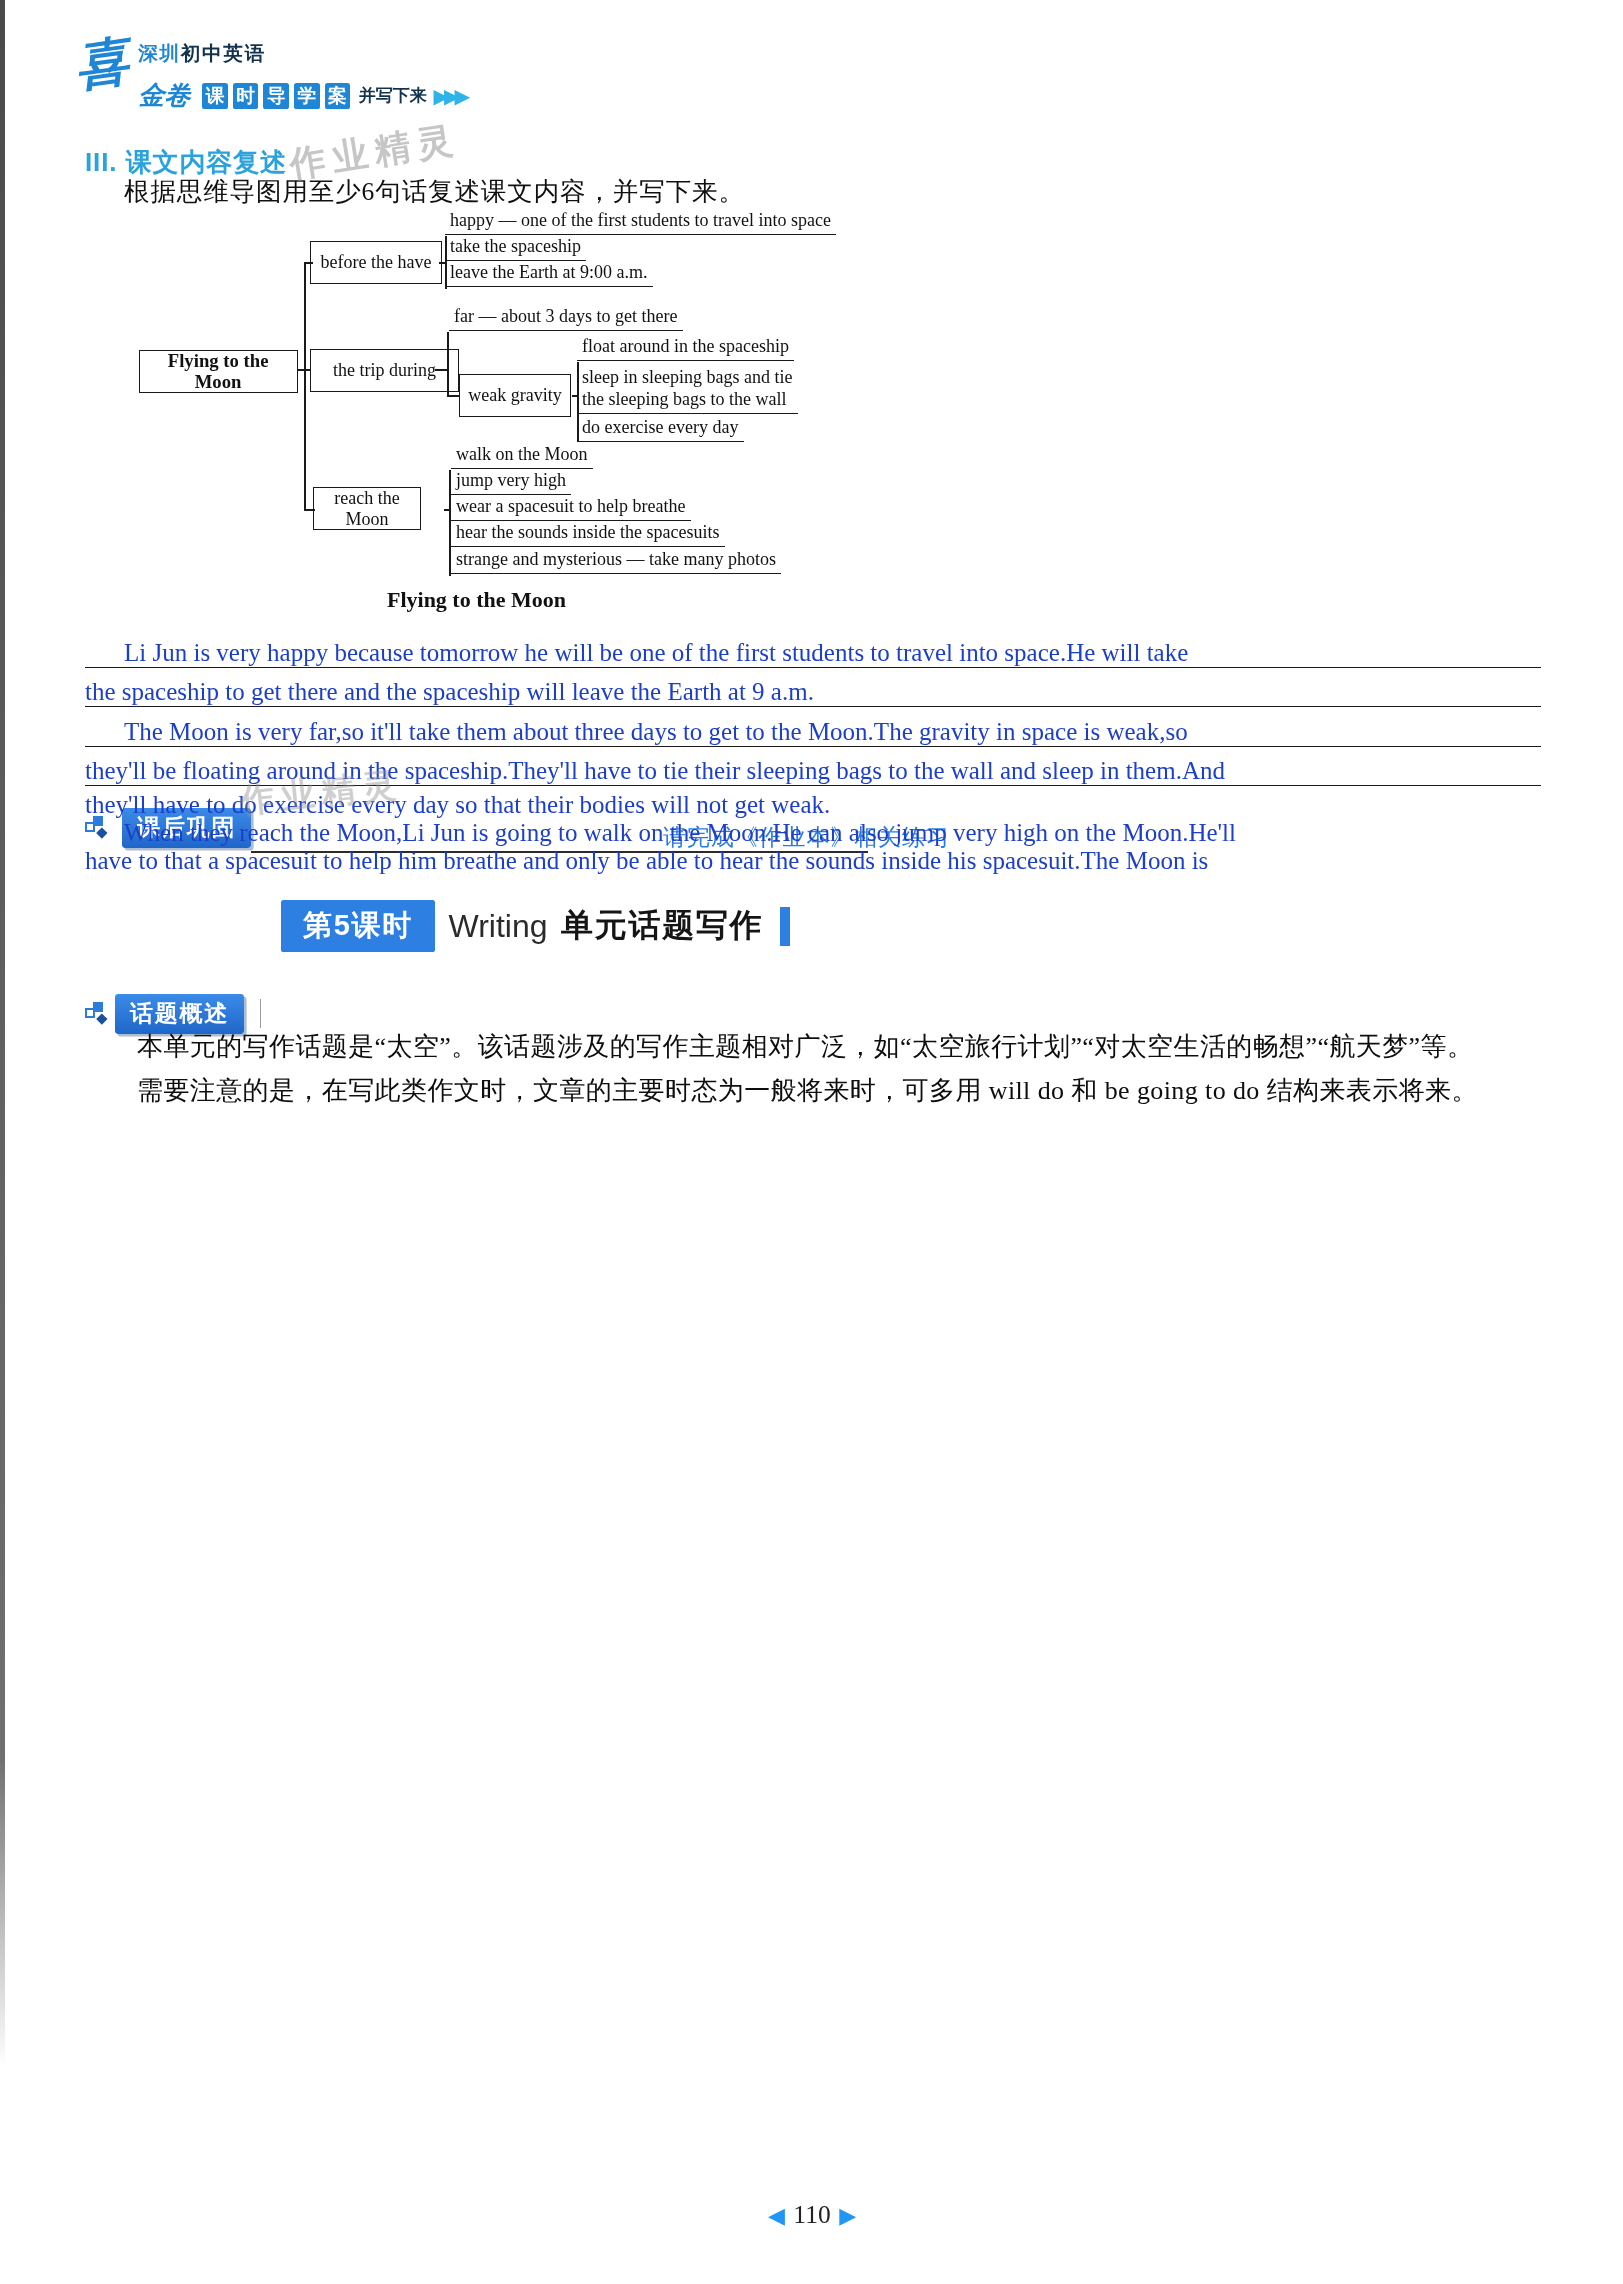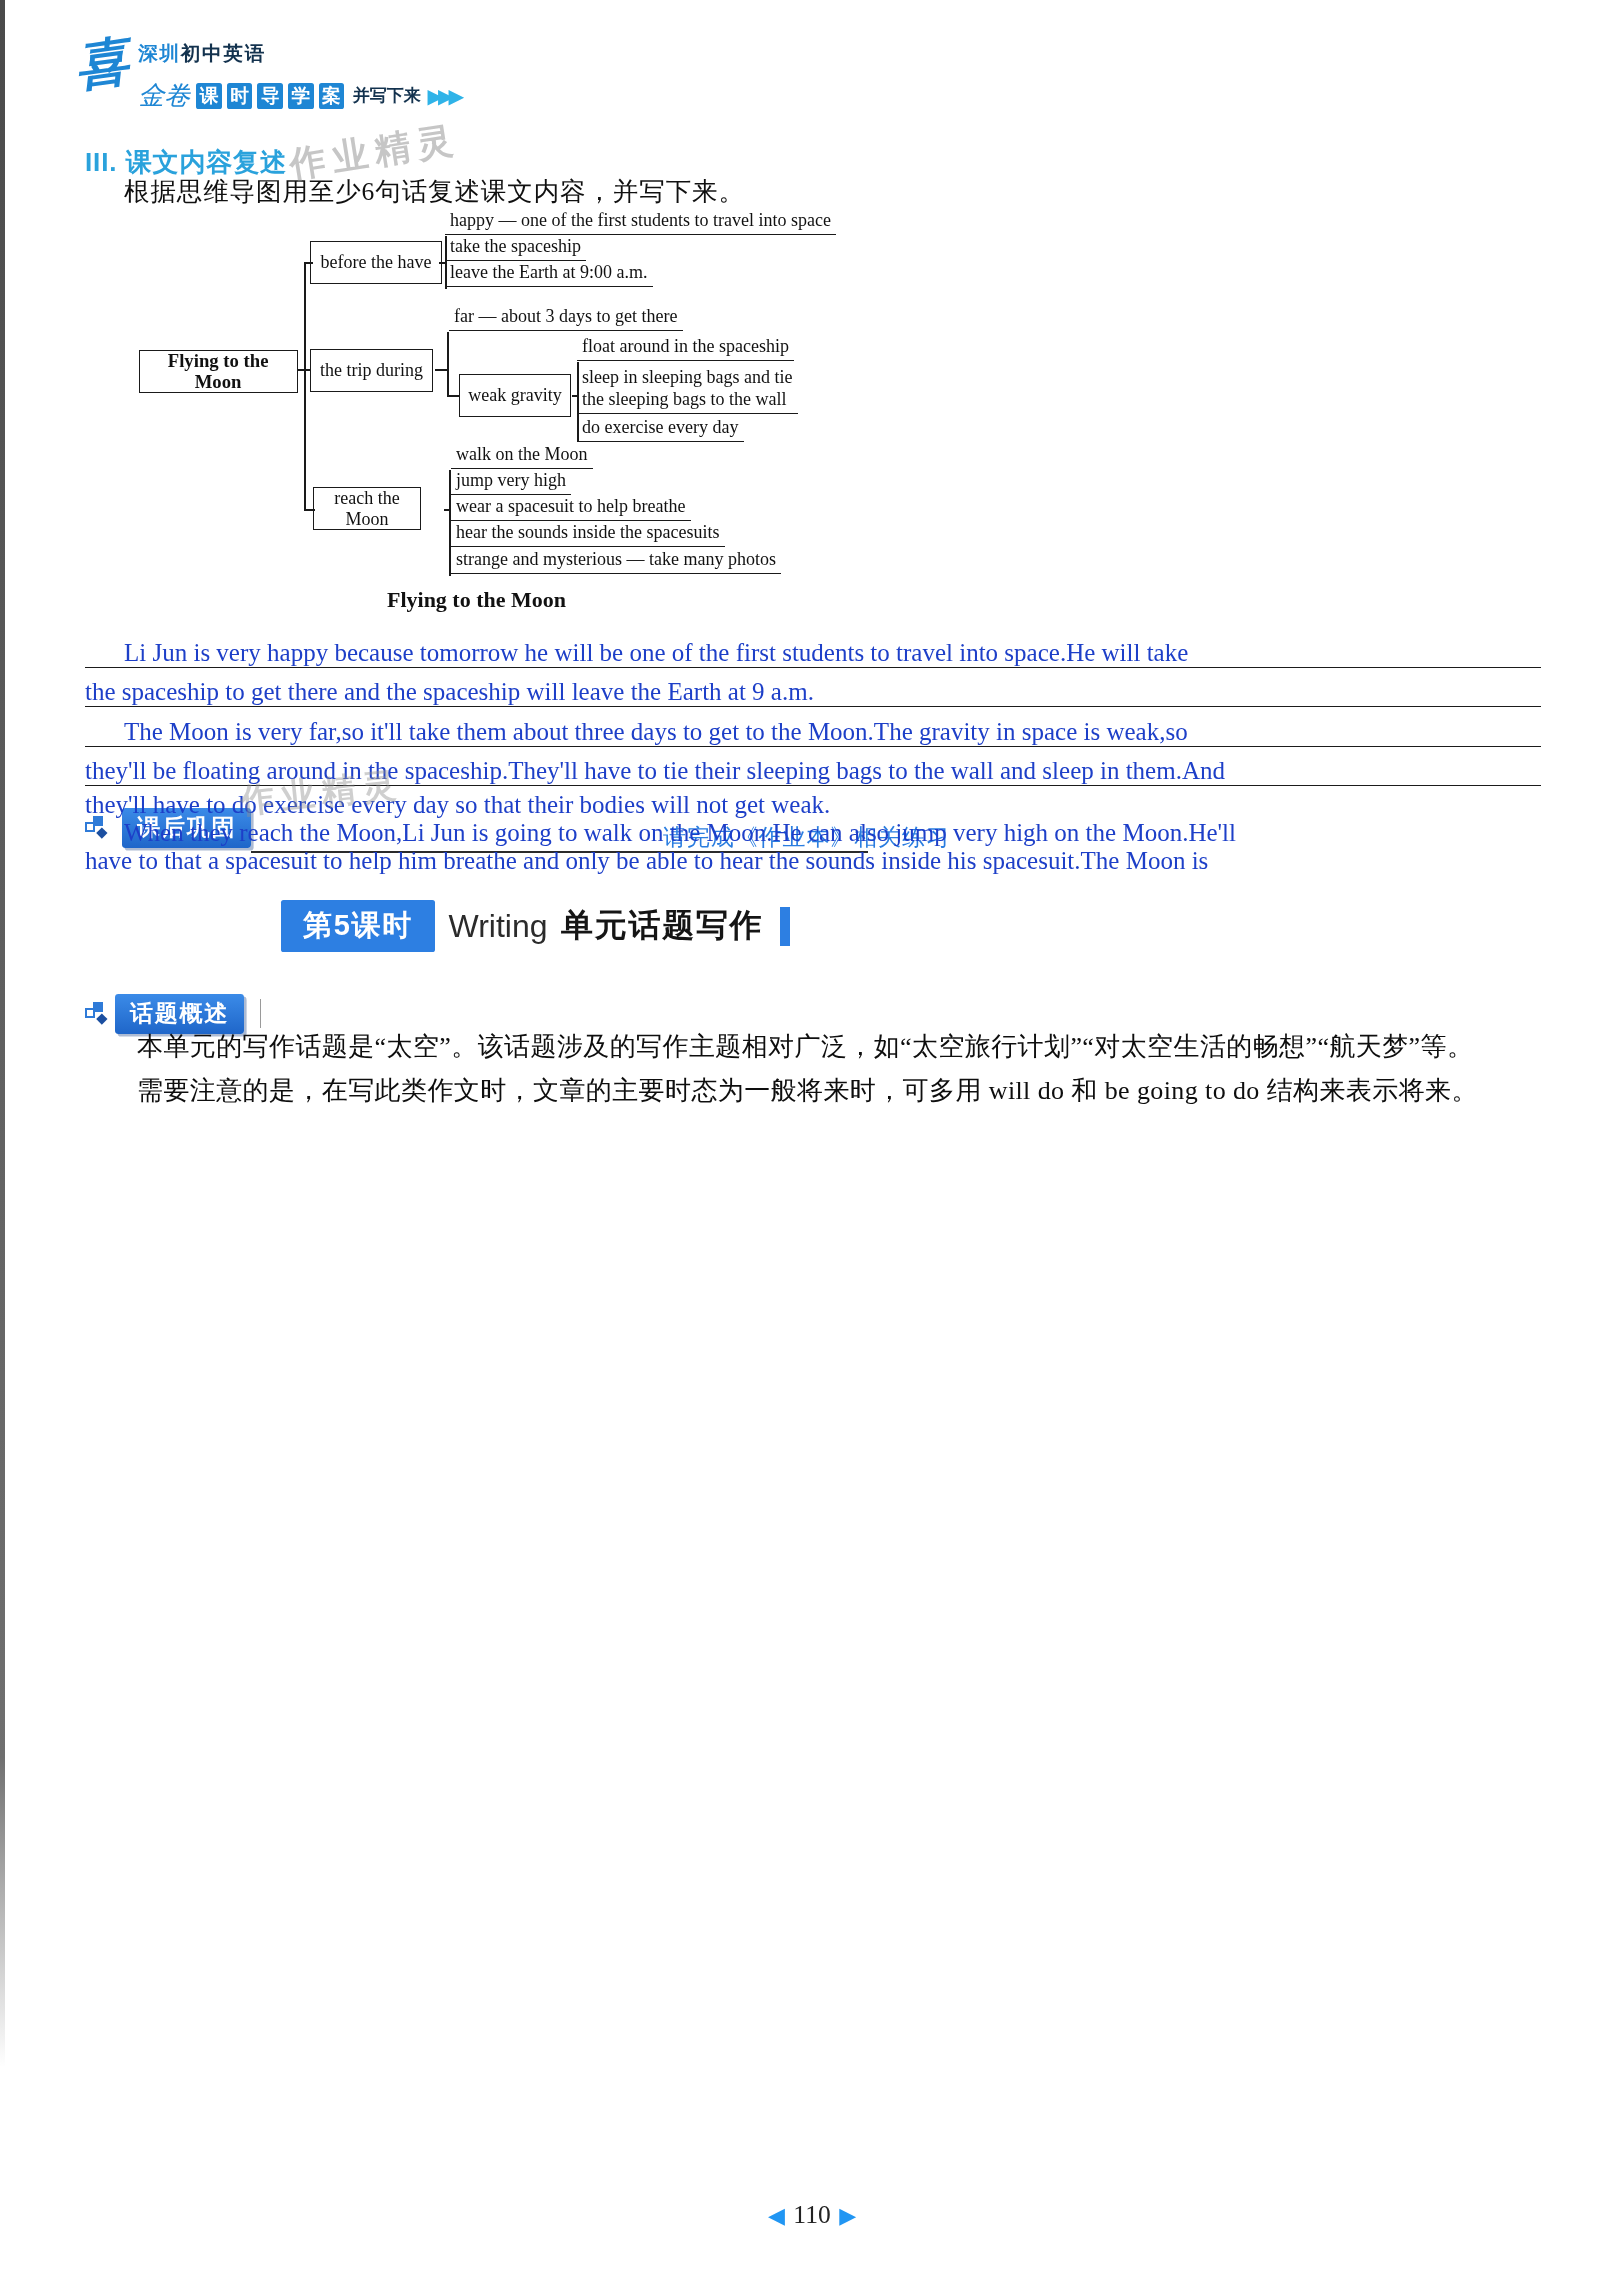--- a/index.html
+++ b/index.html
@@ -16,21 +16,21 @@
 
   
   .header { position:absolute; left:75px; top:37px; display:flex; gap:10.2px; align-items:flex-start; }
   .logo-script { font-size:53px; line-height:53px; color:#1e86d4; font-style:italic; font-weight:bold;
     transform:rotate(-8deg); font-family:"DejaVu Serif",serif; }
   .hdr-col { display:flex; flex-direction:column; gap:11px; padding-top:3.4px; }
   .hdr-row1 { font-size:19.6px; font-weight:bold; letter-spacing:1.7px; }
   .hdr-row1 .blue { color:#1e86d4; }
   .hdr-row1 .dark { color:#13324e; }
   .hdr-row2 { display:flex; align-items:center; gap:5.1px; }
-  .brand-series { font-size:26px; font-weight:normal; font-style:italic; color:#1e86d4; margin-right:1px; }
+  .brand-series { font-size:26px; font-weight:bold; font-style:italic; color:#1e86d4; margin-right:7px; }
   .char-box { width:25.5px; height:25.5px; background:#1e86d4; color:#fff; font-size:18.7px; font-weight:bold;
     display:flex; align-items:center; justify-content:center; border-radius:2.6px;
     font-family:"Liberation Sans","DejaVu Sans",sans-serif; }
   .brand-grade { font-size:17px; font-weight:bold; color:#13324e; margin-left:3.4px; }
   .hdr-arrows { color:#2fb3e8; font-size:20.4px; letter-spacing:-5.1px; margin-left:1.7px;
     font-family:"DejaVu Sans",sans-serif; }
 
   
   .watermark { position:absolute; color:#8f8f8f; opacity:.5; font-weight:bold;
     font-family:"Liberation Sans","DejaVu Sans",sans-serif; letter-spacing:6.8px; z-index:6; }
@@ -128,21 +128,21 @@
   <div class="sec-heading">
     <span>III.</span>
     <span>课文内容复述</span>
   </div>
   <div class="instruction">根据思维导图用至少6句话复述课文内容，并写下来。</div>
 
   <div class="mindmap">
 
     <div class="mm-box mm-root" style="left:2.6px; top:146px; width:159px; height:43px;">Flying to the Moon</div>
     <div class="mm-box" style="left:174px; top:37px; width:132px; height:43px;">before the have</div>
-    <div class="mm-box" style="left:174px; top:145px; width:123px; height:43px;">the trip during</div>
+    <div class="mm-box" style="left:174px; top:145px; width:149px; height:43px;">the trip during</div>
     <div class="mm-box" style="left:177px; top:283px; width:108px; height:43px;">reach the Moon</div>
 
     <div class="mm-line" style="left:162px; top:165px; width:12.8px; height:1.7px;"></div>
     <div class="mm-line" style="left:168px; top:58px; width:1.7px; height:248px;"></div>
     <div class="mm-line" style="left:168px; top:58px; width:8.5px; height:1.7px;"></div>
     <div class="mm-line" style="left:168px; top:305px; width:11px; height:1.7px;"></div>
 
     <div class="mm-line" style="left:309px; top:32px; width:1.7px; height:53px;"></div>
     <div class="mm-line" style="left:303px; top:58px; width:7.7px; height:1.7px;"></div>
     <div class="leaf" style="left:309px; top:5.1px;">happy — one of the first students to travel into space</div>

